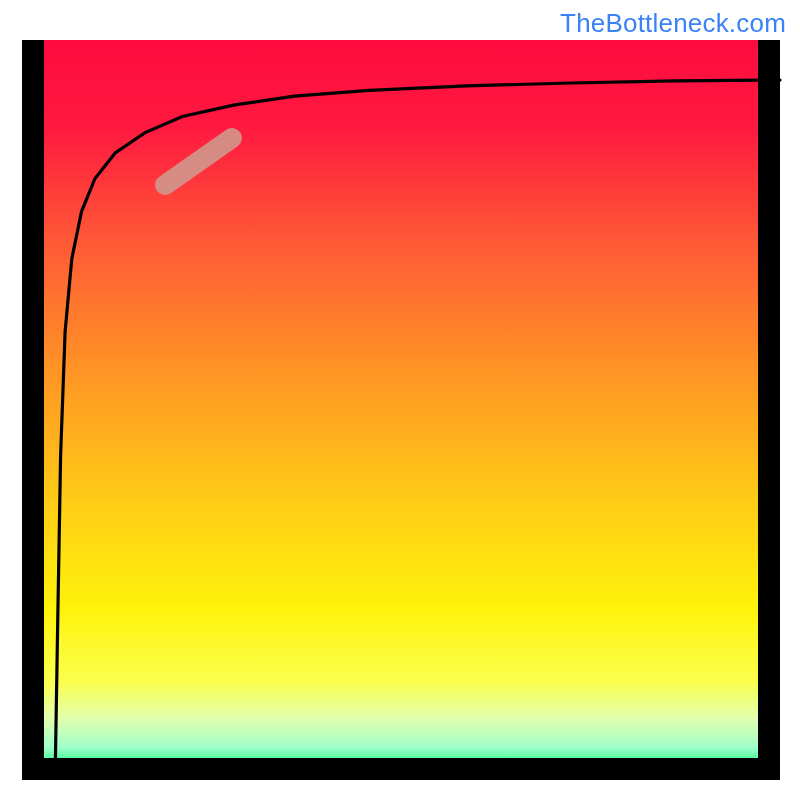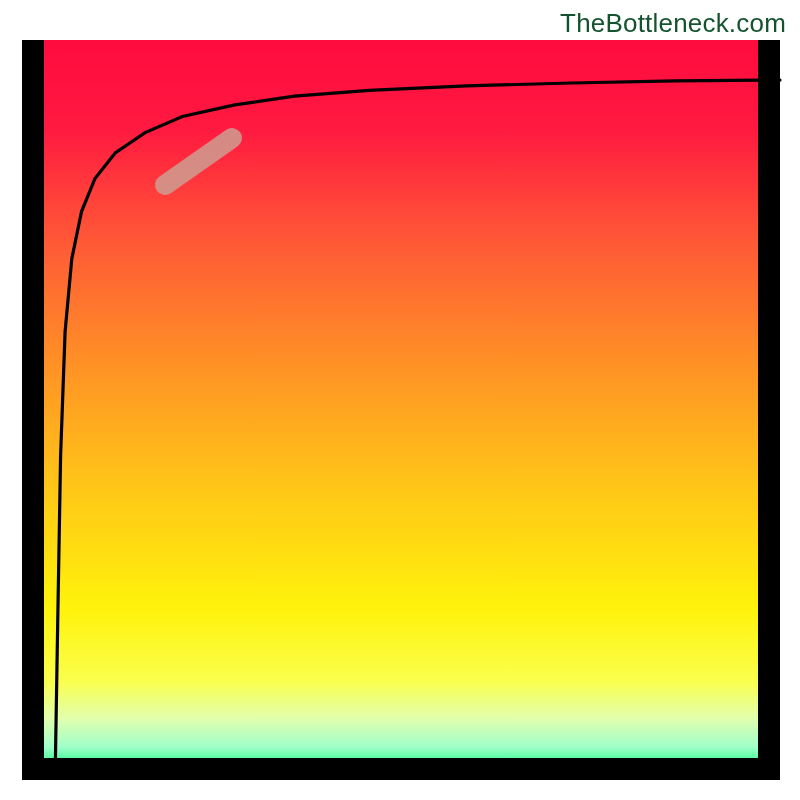--- a/index.html
+++ b/index.html
@@ -14,21 +14,21 @@
   .chart-container {
     position: relative;
     width: 800px;
     height: 800px;
   }
   .attribution {
     position: absolute;
     top: 8px;
     right: 14px;
     font-size: 26px;
-    color: #14532d;
+    color: #3b82f6;
     font-weight: 400;
     letter-spacing: 0.2px;
   }
   svg {
     display: block;
   }
 </style>
 </head>
 <body>
 

